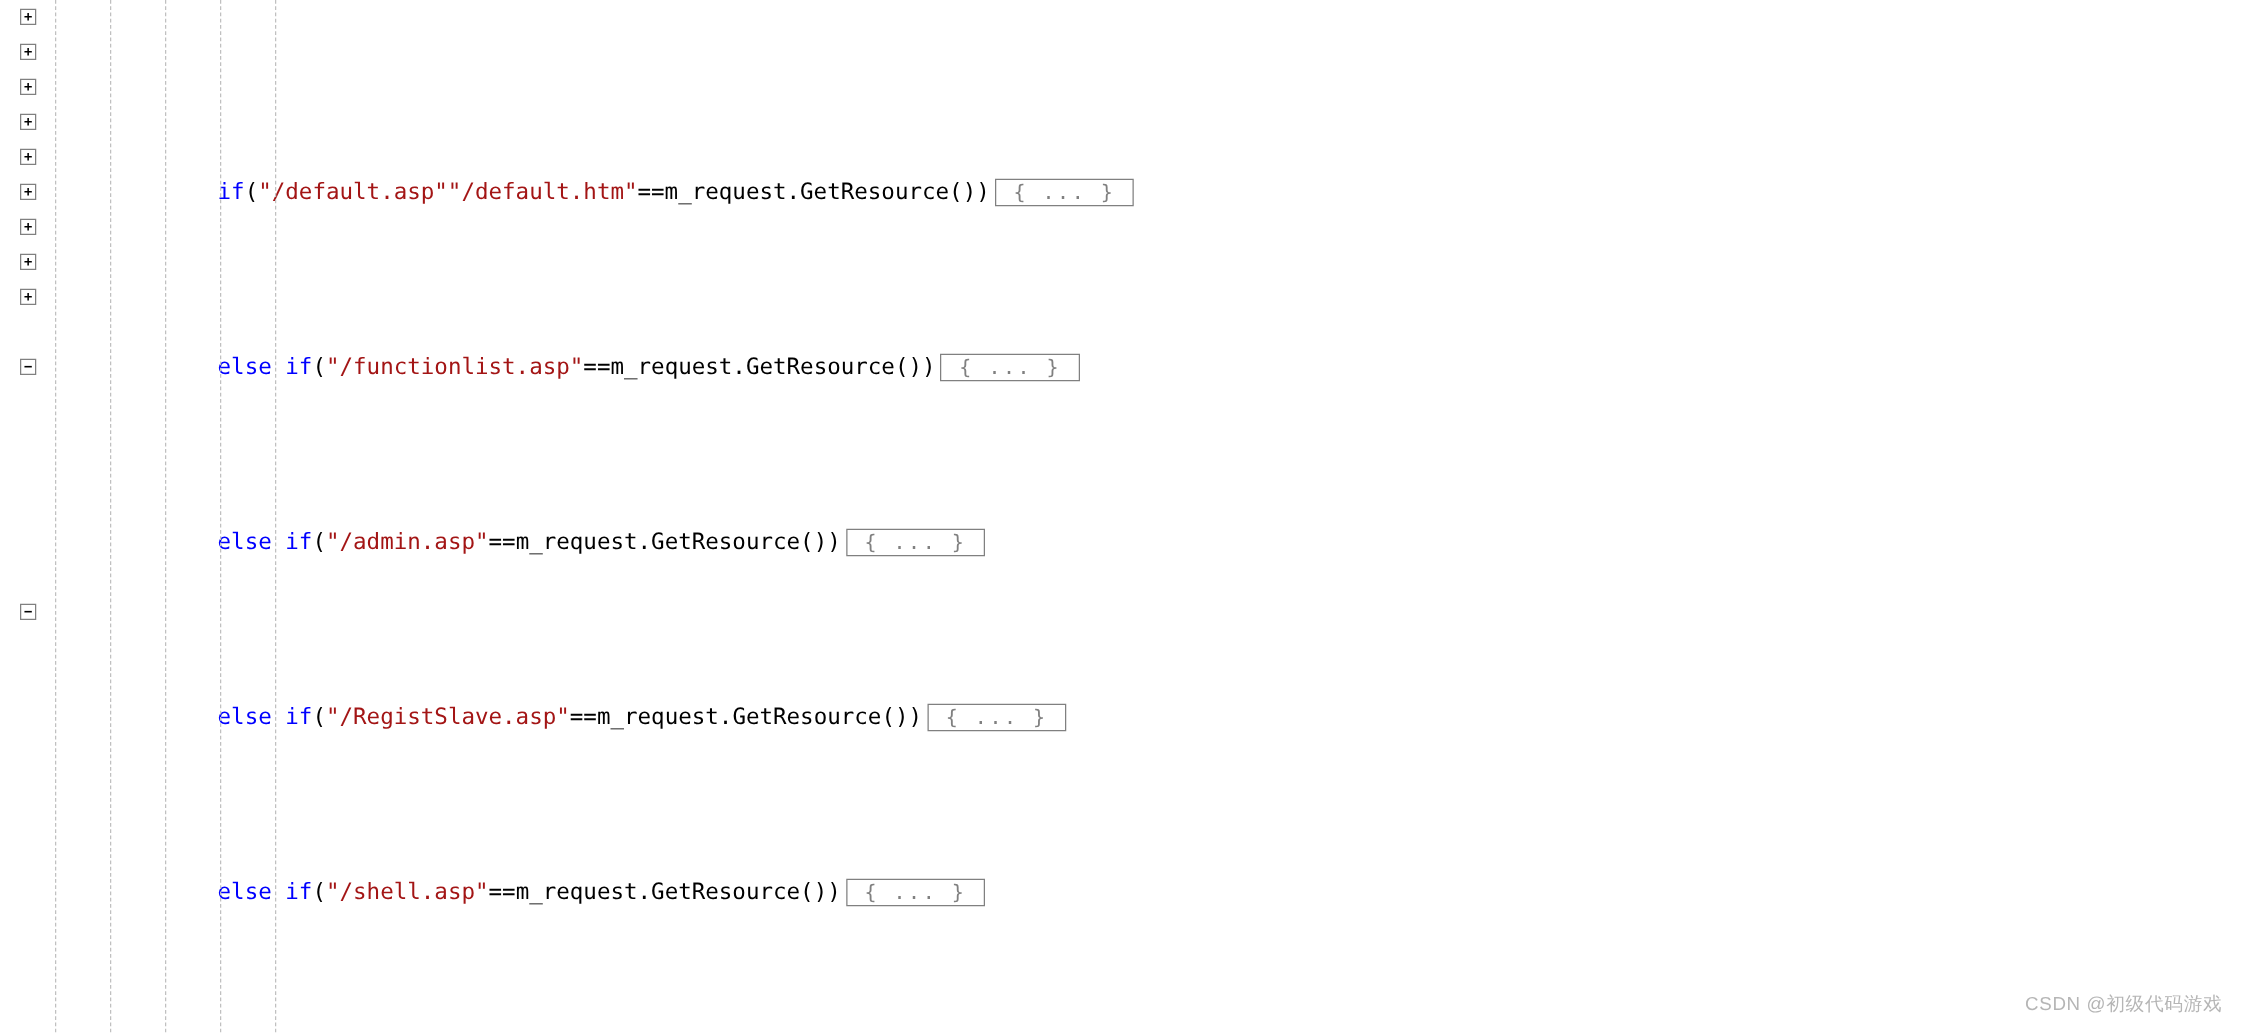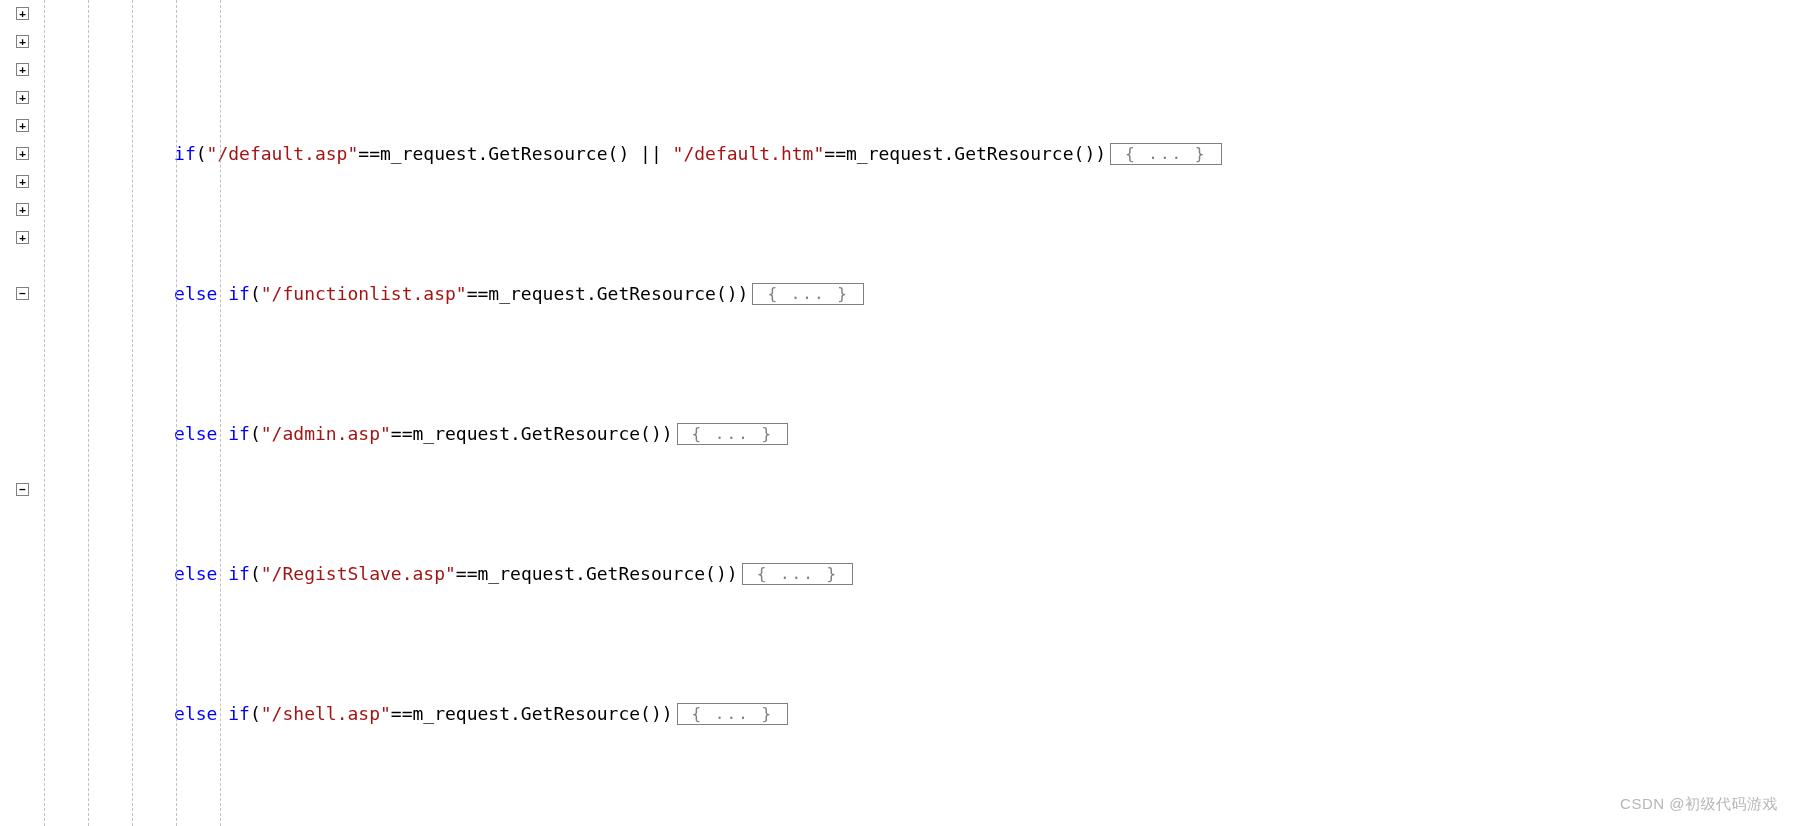--- a/index.html
+++ b/index.html
@@ -113,21 +113,21 @@
   <div class="code-area">
     <div class="guides">
       <div class="guide" style="left:0px"></div>
       <div class="guide" style="left:44px"></div>
       <div class="guide" style="left:88px"></div>
       <div class="guide" style="left:132px"></div>
       <div class="guide" style="left:176px"></div>
     </div>
 
     
-    <div class="line"><span class="indent">            </span><span class="tok-kw">if</span><span class="tok-id">(</span><span class="tok-str">"/default.asp"</span><span class="tok-id">==m_request.GetResource() || </span><span class="tok-str">"/default.htm"</span><span class="tok-id">==m_request.GetResource())</span><span class="fold-badge">{ ... }</span></div>
+    <div class="line"><span class="indent">            </span><span class="tok-kw">if</span><span class="tok-id">(</span><span class="tok-str">"/default.asp"</span><span class="tok-str">"/default.htm"</span><span class="tok-id">==m_request.GetResource())</span><span class="fold-badge">{ ... }</span></div>
 
     
     <div class="line"><span class="indent">            </span><span class="tok-kw">else</span><span> </span><span class="tok-kw">if</span><span class="tok-id">(</span><span class="tok-str">"/functionlist.asp"</span><span class="tok-id">==m_request.GetResource())</span><span class="fold-badge">{ ... }</span></div>
 
     
     <div class="line"><span class="indent">            </span><span class="tok-kw">else</span><span> </span><span class="tok-kw">if</span><span class="tok-id">(</span><span class="tok-str">"/admin.asp"</span><span class="tok-id">==m_request.GetResource())</span><span class="fold-badge">{ ... }</span></div>
 
     
     <div class="line"><span class="indent">            </span><span class="tok-kw">else</span><span> </span><span class="tok-kw">if</span><span class="tok-id">(</span><span class="tok-str">"/RegistSlave.asp"</span><span class="tok-id">==m_request.GetResource())</span><span class="fold-badge">{ ... }</span></div>
 

